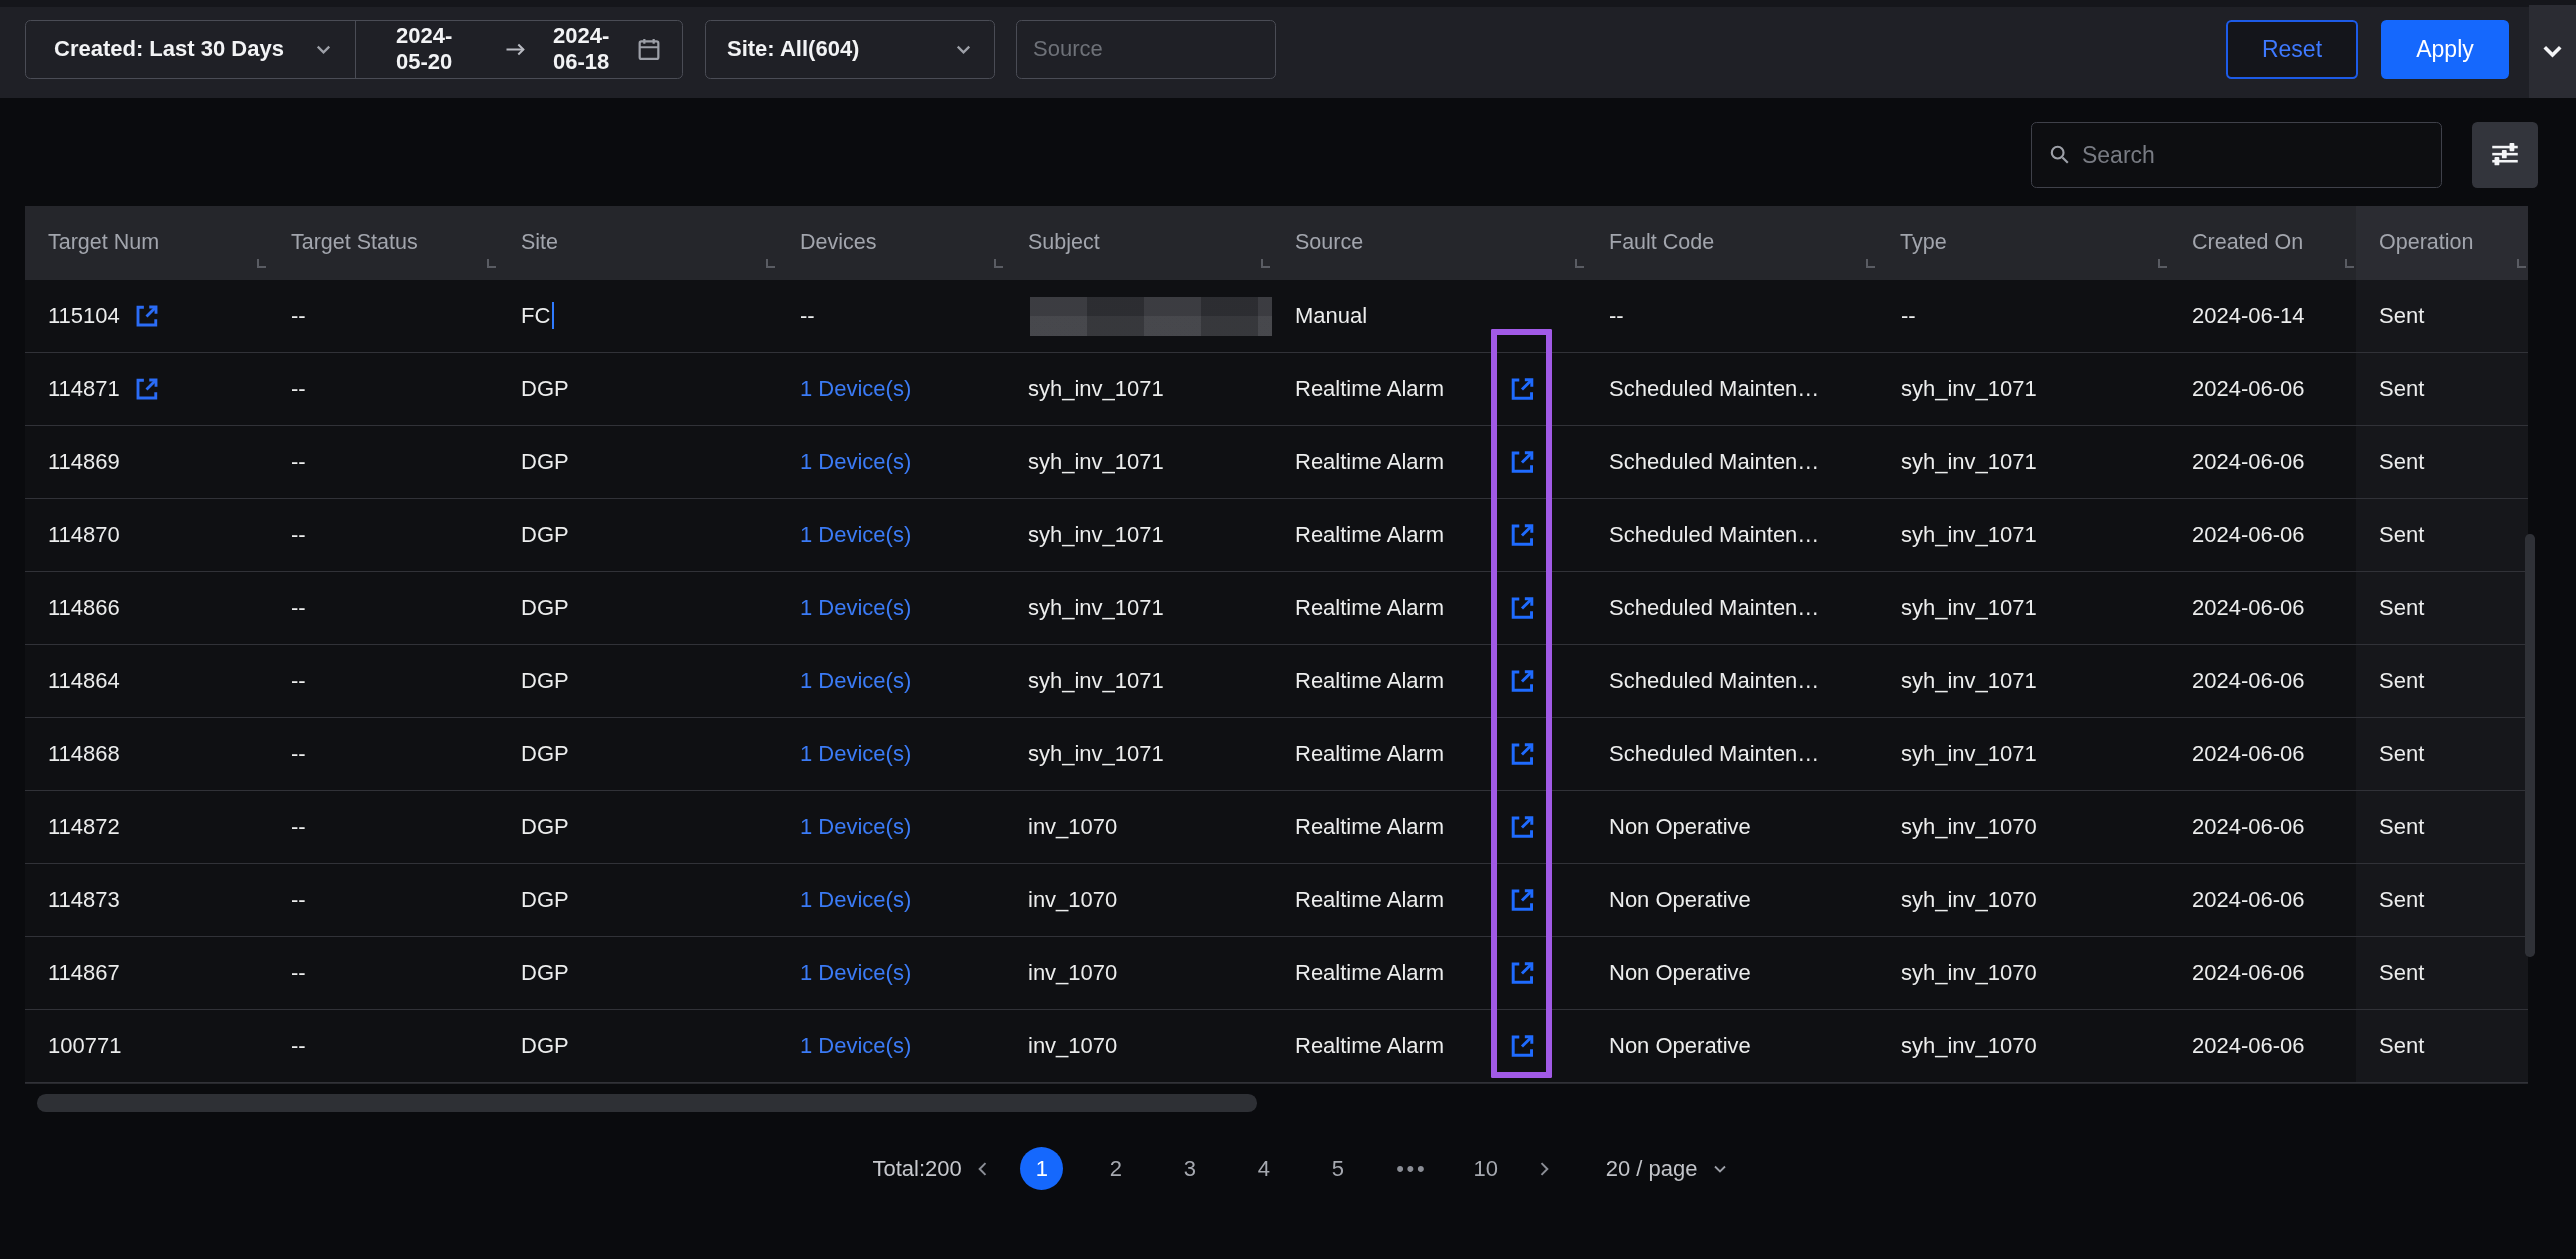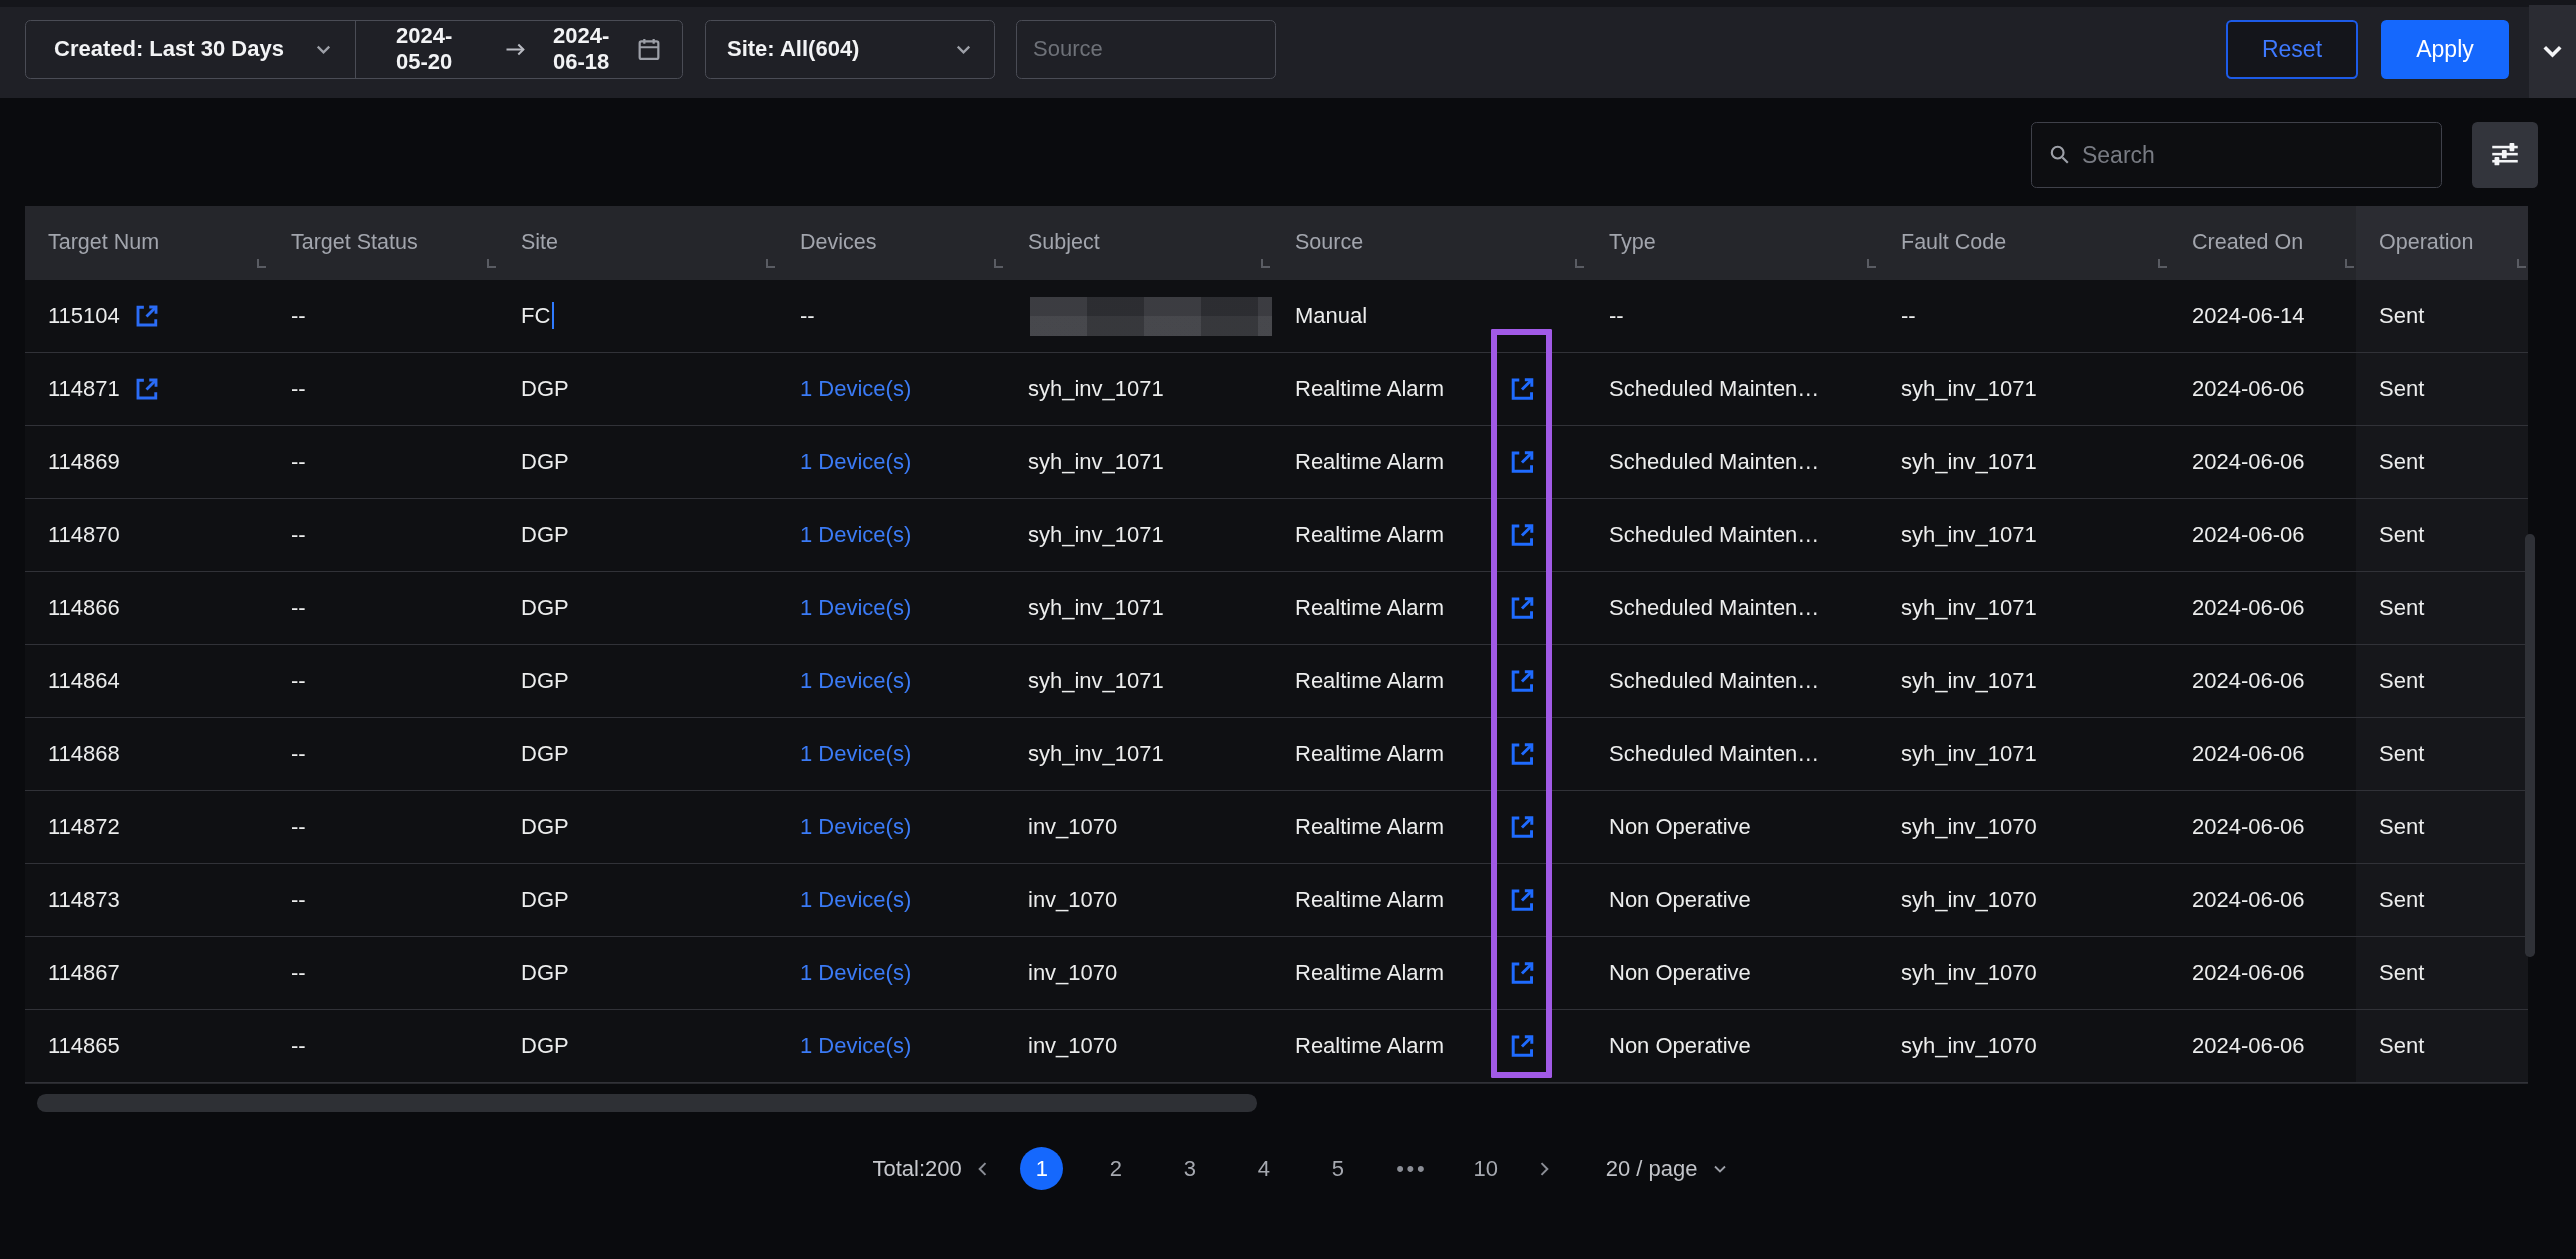--- a/index.html
+++ b/index.html
@@ -176,26 +176,26 @@
         <span class="rs"></span>
       </div>
       <div class="th c4">
         <span>Subject</span>
         <span class="rs"></span>
       </div>
       <div class="th c5">
         <span>Source</span>
         <span class="rs"></span>
       </div>
+      <div class="th c7">
+        <span>Fault Code</span>
+        <span class="rs"></span>
+      </div>
       <div class="th c6">
         <span>Type</span>
-        <span class="rs"></span>
-      </div>
-      <div class="th c7">
-        <span>Fault Code</span>
         <span class="rs"></span>
       </div>
       <div class="th c8">
         <span>Created On</span>
         <span class="rs"></span>
       </div>
       <div class="th c9">
         <span>Operation</span>
         <span class="rs"></span>
       </div>
@@ -604,21 +604,21 @@
         </div>
     <div class="td c8">
           <span>2024-06-06</span>
         </div>
     <div class="td c9">
           <span>Sent</span>
         </div>
   </div>
       <div class="tr">
     <div class="td c0">
-      <span>114865</span>
+      <span>100771</span>
 
     </div>
     <div class="td c1">
           <span>--</span>
         </div>
     <div class="td c2">
           <span>DGP</span>
         </div>
     <div class="td c3">
           <span class="dev link">1 Device(s)</span>

